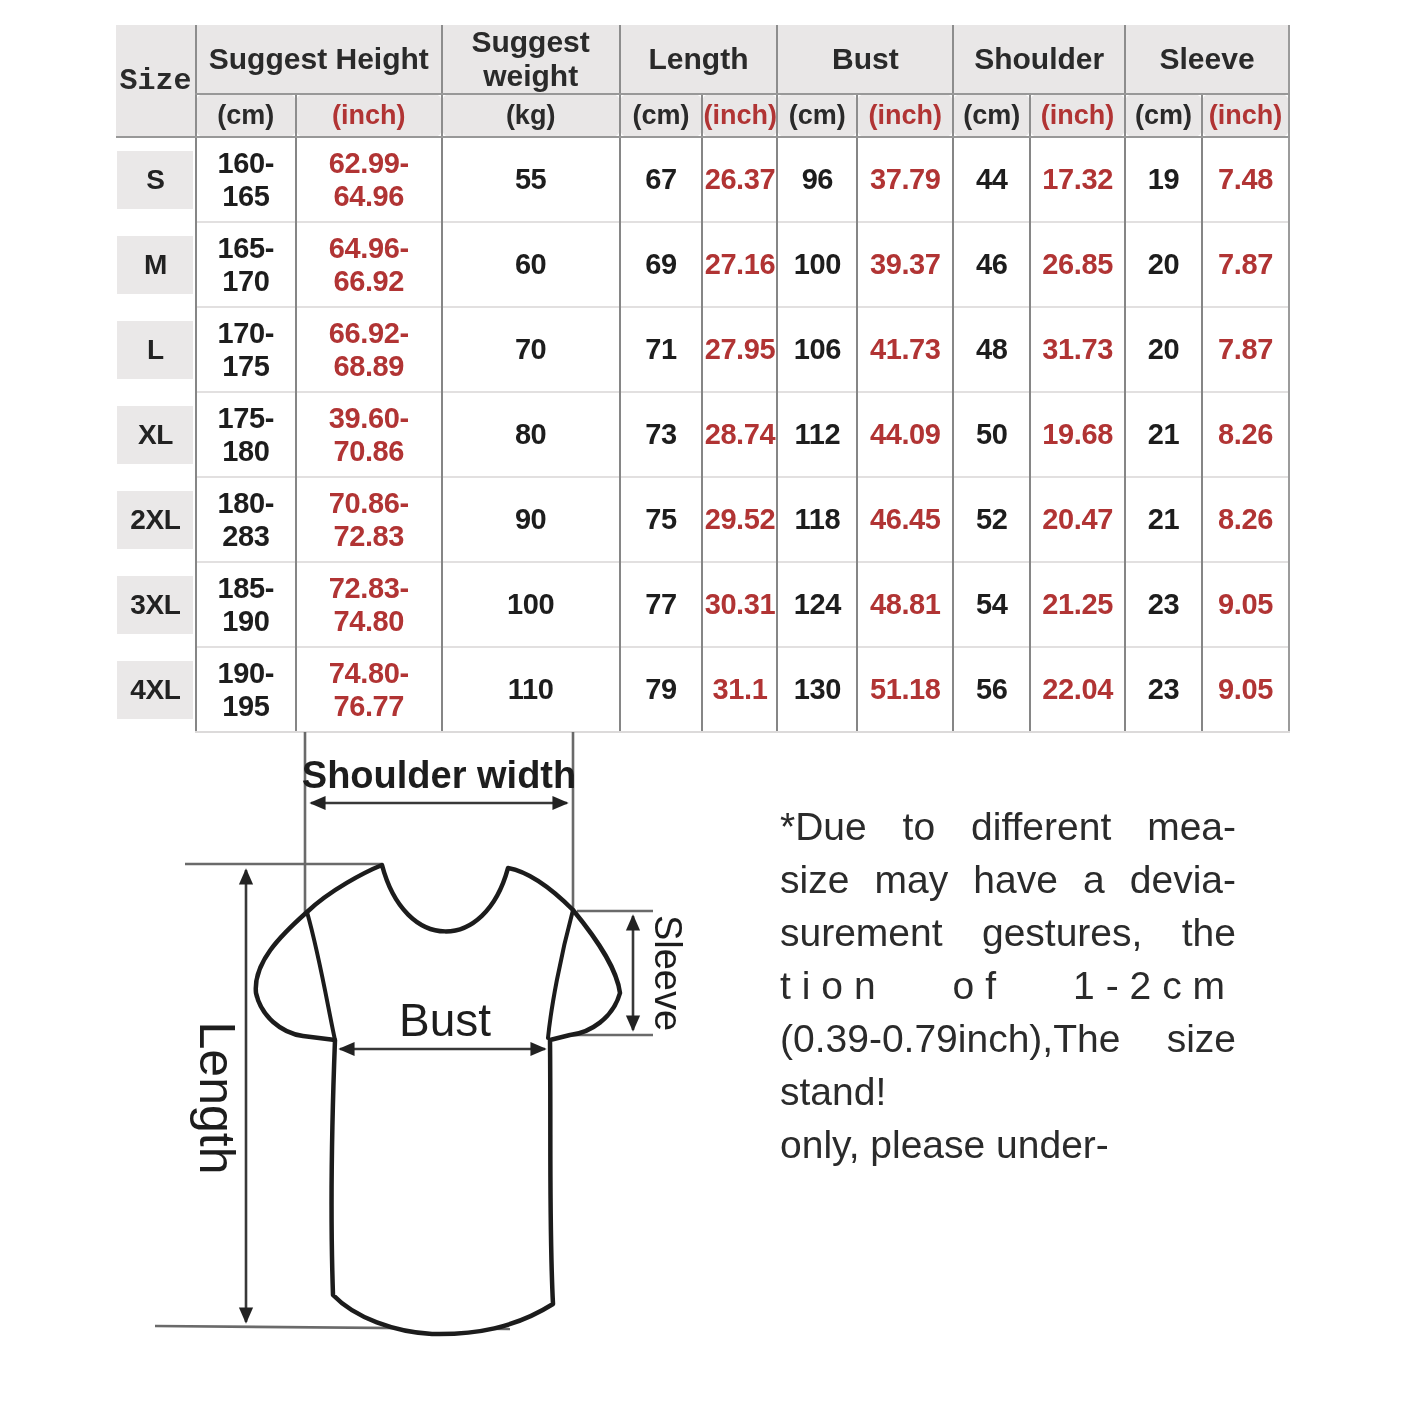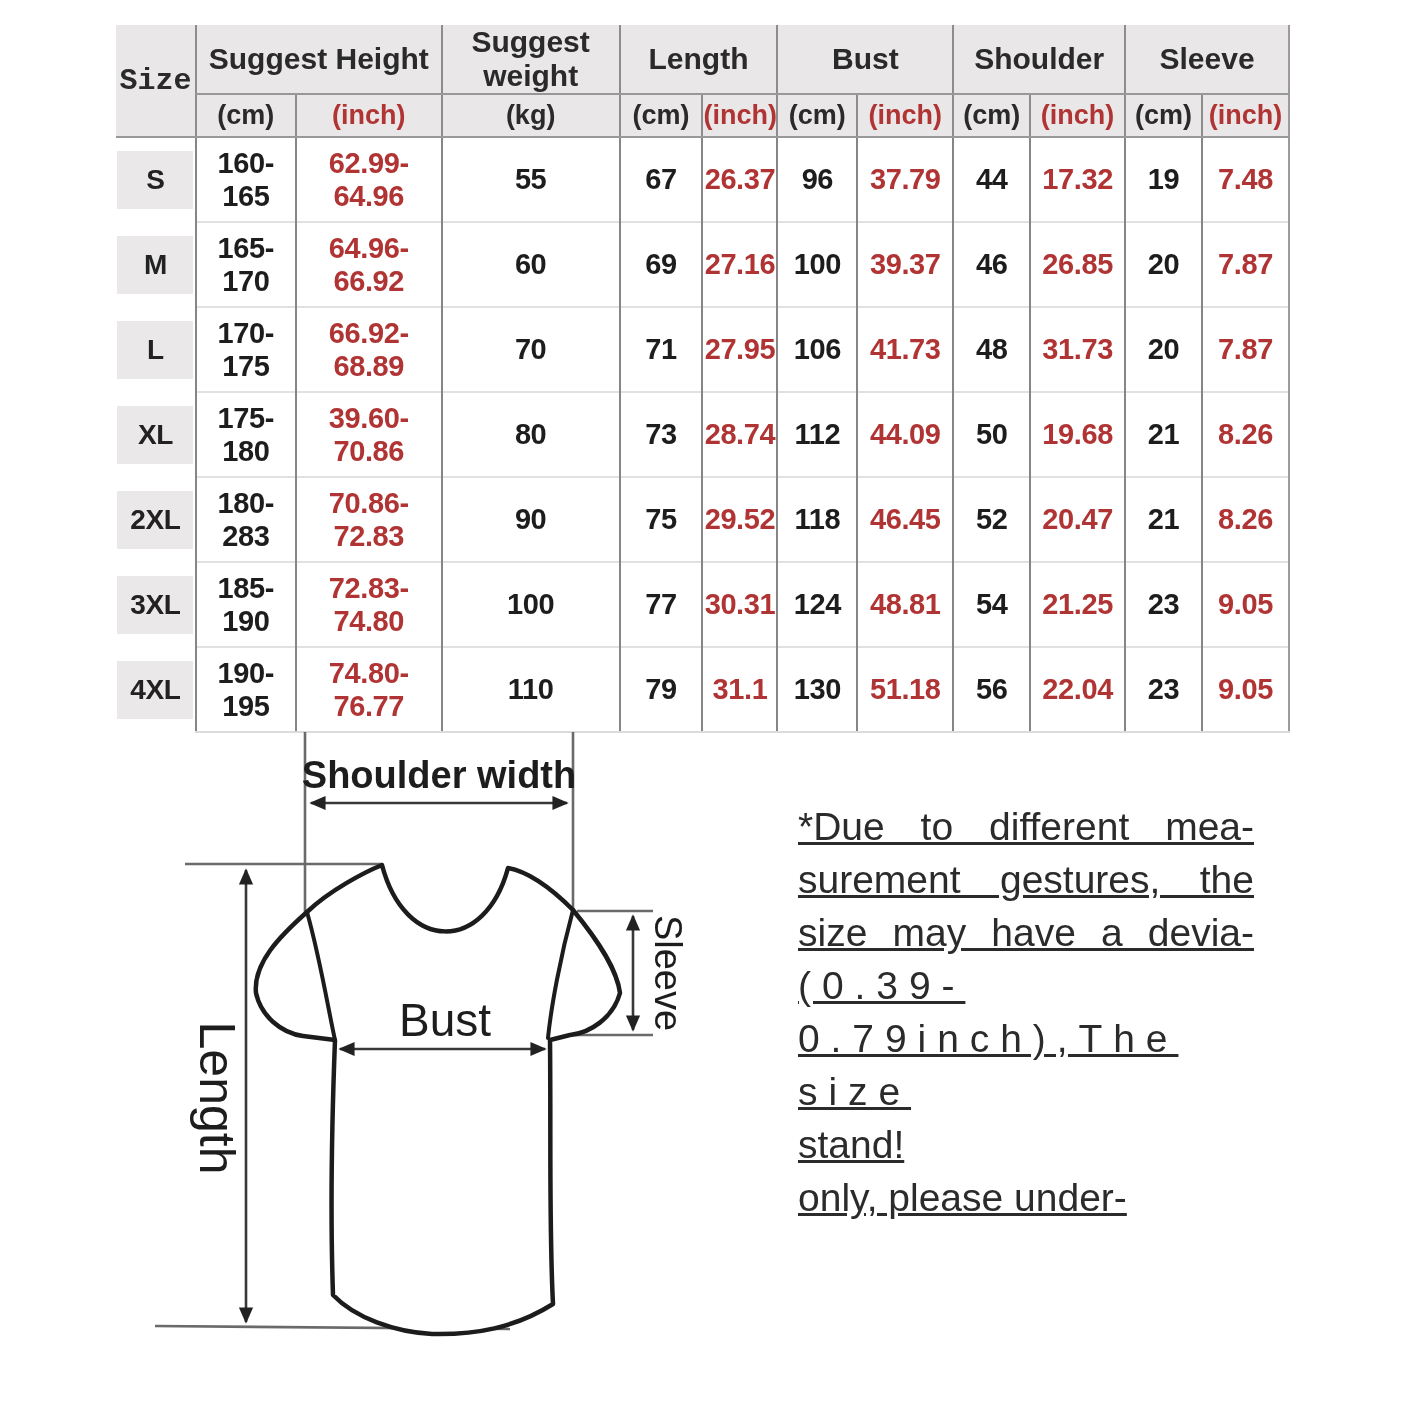--- a/index.html
+++ b/index.html
@@ -21,21 +21,21 @@
   .size-table th, .size-table td {
     text-align:center; vertical-align:middle; padding:0;
   }
   .size-table thead th {
     background:#e9e7e7;
     color:#2a2a2a;
     font-weight:bold;
     border-left:2px solid #8d8d8d;
   }
   .size-table thead tr.group-row th { height:52px; font-size:30px; border-bottom:2px solid #989898; }
-  .size-table thead tr.units-row th { height:41px; font-size:27px; border-bottom:2px solid #989898; }
+  .size-table thead tr.units-row th { height:41px; font-size:27px; border-bottom:2px solid #989898;border-radius:8px; }
   .size-table thead th.th-size {
     border-left:none; font-size:29px; border-bottom:2px solid #989898;font-family:Liberation Mono, monospace;
   }
   .size-table .col-last { border-right:2px solid #9b9b9b; }
   .size-table tbody td {
     height:83px;
     border-left:2px solid #868686;
     font-weight:bold;
     font-size:29px;
     letter-spacing:-0.4px;
@@ -59,22 +59,22 @@
   .diagram-svg { position:absolute; left:85px; top:718px; }
   .diagram-svg text { font-family:"Liberation Sans", sans-serif; fill:#1d1d1d; }
   .guide { stroke:#6a6a6a; stroke-width:2.6; fill:none; }
   .dim-arrow { stroke:#383838; stroke-width:2.6; fill:none;
     marker-start:url(#arrowhead); marker-end:url(#arrowhead); }
   .shirt-outline { fill:#ffffff; stroke:#1c1c1c; stroke-width:4.5; stroke-linejoin:round; }
   .seam { fill:none; stroke:#1c1c1c; stroke-width:4; stroke-linecap:round; }
 
   
   .note {
-    position:absolute; left:798px; top:800px; width:456px;
-    font-size:39px; line-height:53px; color:#2b2b2b;text-decoration:underline;
+    position:absolute; left:780px; top:800px; width:456px;
+    font-size:39px; line-height:53px; color:#2b2b2b;
   }
   .note-line { text-align:justify; text-align-last:justify; }
   .note-line:nth-child(4) { letter-spacing:0.28em; }
   .note-line:last-child { text-align-last:left; }
 </style>
 </head>
 <body>
 
 <table class="size-table">
   <colgroup>
@@ -270,18 +270,19 @@
   <line class="dim-arrow" x1="548" y1="198" x2="548" y2="312"></line>
 
   <text x="354" y="70" font-size="38" font-weight="600" text-anchor="middle">Shoulder width</text>
   <text x="115" y="380" font-size="50" text-anchor="middle" transform="rotate(90 115 380)">Length</text>
   <text x="360" y="318" font-size="46" text-anchor="middle">Bust</text>
   <text x="570" y="255" font-size="38" text-anchor="middle" transform="rotate(90 570 255)">Sleeve</text>
 </svg>
 
 <div class="note">
   <div class="note-line">*Due to different mea-</div>
+  <div class="note-line">size may have a devia-</div>
   <div class="note-line">surement gestures, the</div>
-  <div class="note-line">size may have a devia-</div>
+  <div class="note-line">tion of 1-2cm</div>
   <div class="note-line">(0.39-0.79inch),The size</div>
   <div class="note-line">stand!</div>
   <div class="note-line">only, please under-</div>
 </div>
 
 </body></html>

